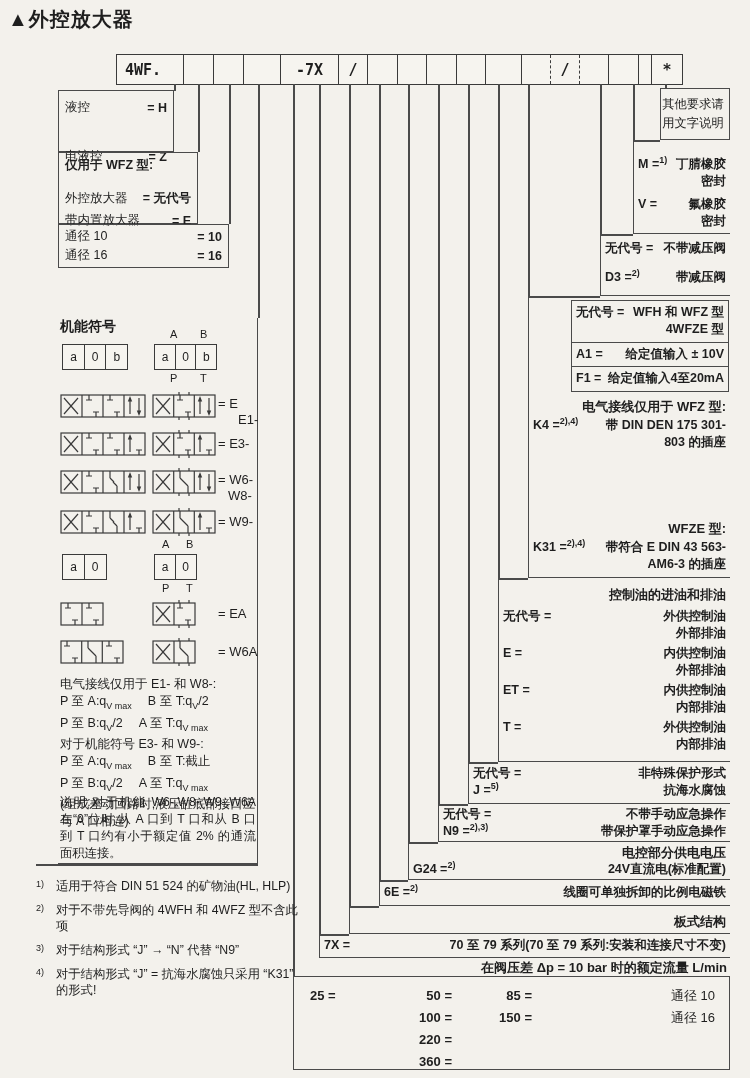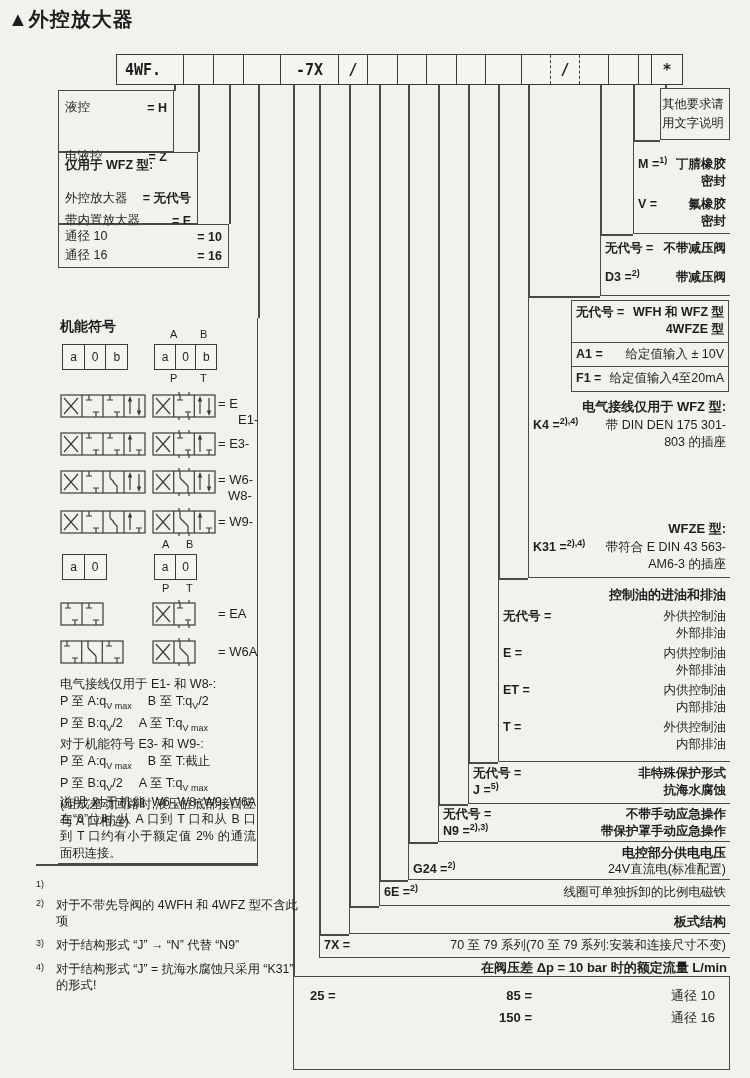--- a/index.html
+++ b/index.html
@@ -20,21 +20,21 @@
   .cell.dash{border-right-style:dashed}
   .cell:last-child{border-right:none}
   
   .lrow{display:flex;justify-content:space-between;padding:0 6px;font-size:12.5px;align-items:center}
   .cd{font-weight:700;white-space:nowrap}
   .bh{font-weight:700;font-size:12.5px;padding:0 6px}
   
   .rrow{display:flex;justify-content:space-between;align-items:flex-start;padding:0 4px;font-size:12.5px;line-height:17px}
   .rcode{font-weight:700;white-space:nowrap}
   .rtext{text-align:right;font-weight:700}
-  .rtext.nw,.rrow.nw .rtext{font-weight:400}
+  .rtext.nw,.rrow.nw .rtext{font-weight:700}
   .rheader{position:absolute;right:4px;text-align:right;font-weight:700;font-size:13px;white-space:nowrap}
   sup{font-size:9px;line-height:1}
   
   .pbox{width:23px;height:26px;border:1.3px solid #3a3a3a;display:flex;align-items:center;justify-content:center;
         font-size:12px;background:#f6f4ef;margin-left:-1.3px}
   .pbox:first-child{margin-left:0}
   .prow{display:flex;position:absolute}
   .plab{position:absolute;font-size:11px}
   .symlab{position:absolute;font-size:13px;line-height:16px;white-space:pre}
   .nline{font-size:12.5px;line-height:17px;white-space:nowrap}
@@ -473,33 +473,40 @@
       <span class="rtext nw">70 至 79 系列(70 至 79 系列:安装和连接尺寸不变)</span>
       </div>
   </div>
 
   <div class="abs" style="left:319px;top:959px;width:408px;text-align:right;font-weight:700;font-size:13px">在阀压差 Δp = 10 bar 时的额定流量 L/min</div>
 
   <div class="box" style="left:293px;top:976px;width:437px;height:94px">
     <div class="fcol" style="left:16px">
       <div>25 =</div>
       </div>
+    <div class="fcol ra" style="left:88px;width:70px">
+      <div>50 =</div>
+      <div>100 =</div>
+      <div>220 =</div>
+      <div>360 =</div>
+      </div>
     <div class="fcol ra" style="left:178px;width:60px">
       <div>85 =</div>
       <div>150 =</div>
       </div>
     <div class="fcol ra" style="right:14px;width:80px;font-weight:400">
       <div>通径 10</div>
       <div>通径 16</div>
       </div>
   </div>
 
   <div class="abs" style="left:36px;top:878px;width:266px">
     <div class="fnote">
         <sup>1)</sup>
+        <div>适用于符合 DIN 51 524 的矿物油(HL, HLP)</div>
       </div>
     <div class="fnote">
         <sup>2)</sup>
         <div>对于不带先导阀的 4WFH 和 4WFZ 型不含此项</div>
       </div>
     <div class="fnote">
         <sup>3)</sup>
         <div>对于结构形式 “J” → “N” 代替 “N9”</div>
       </div>
     <div class="fnote">

